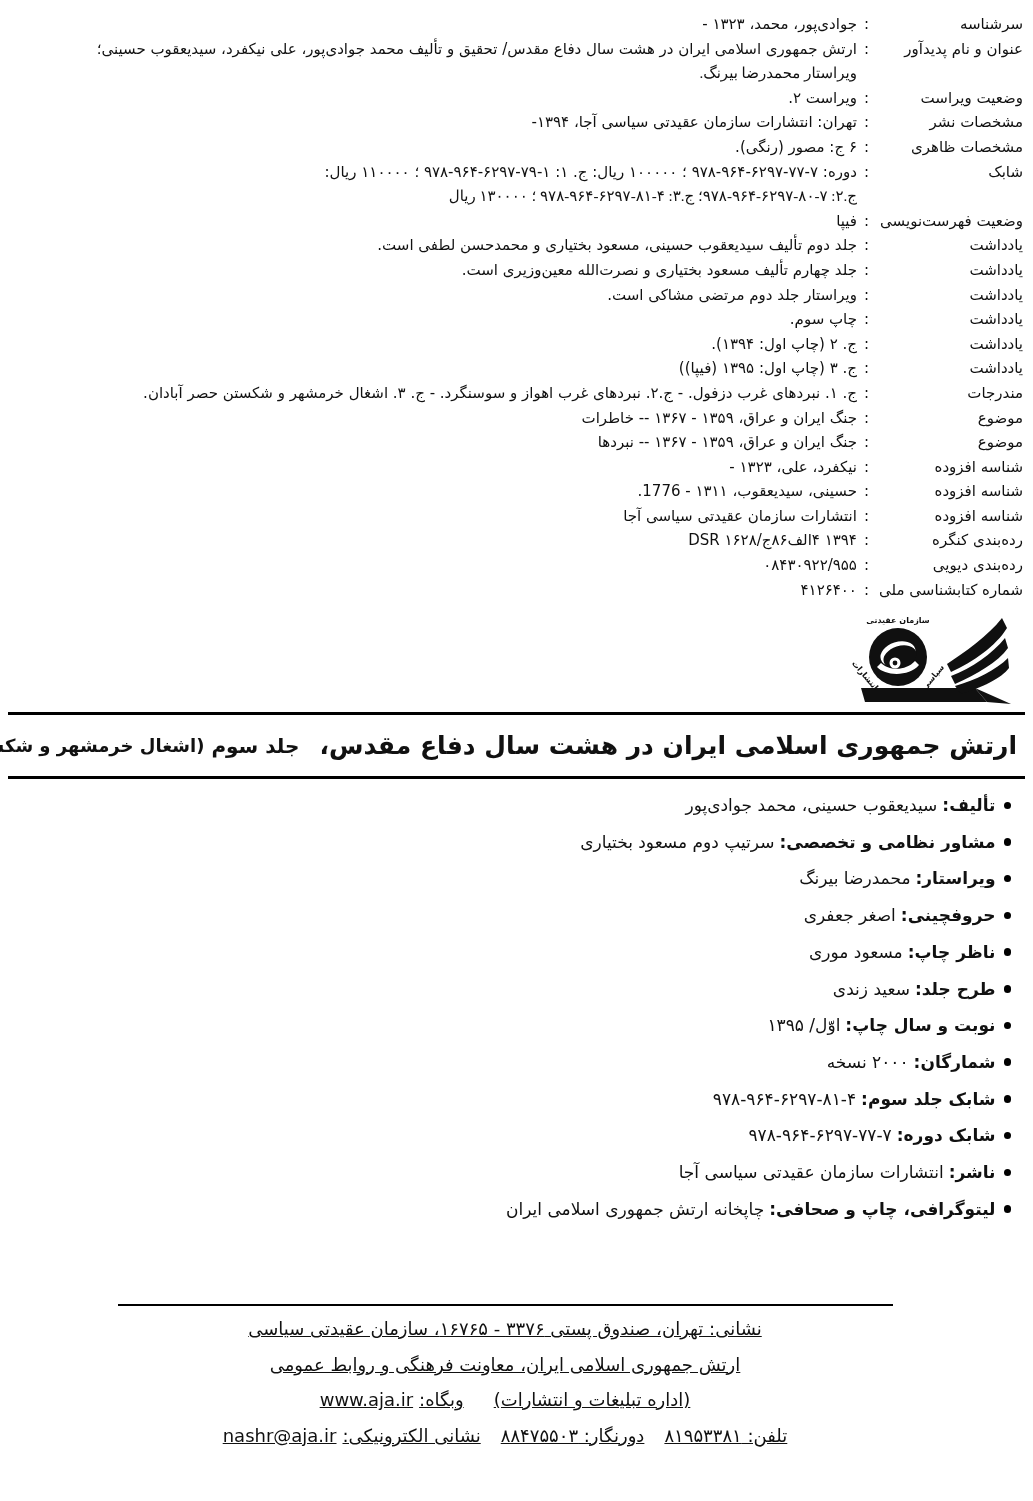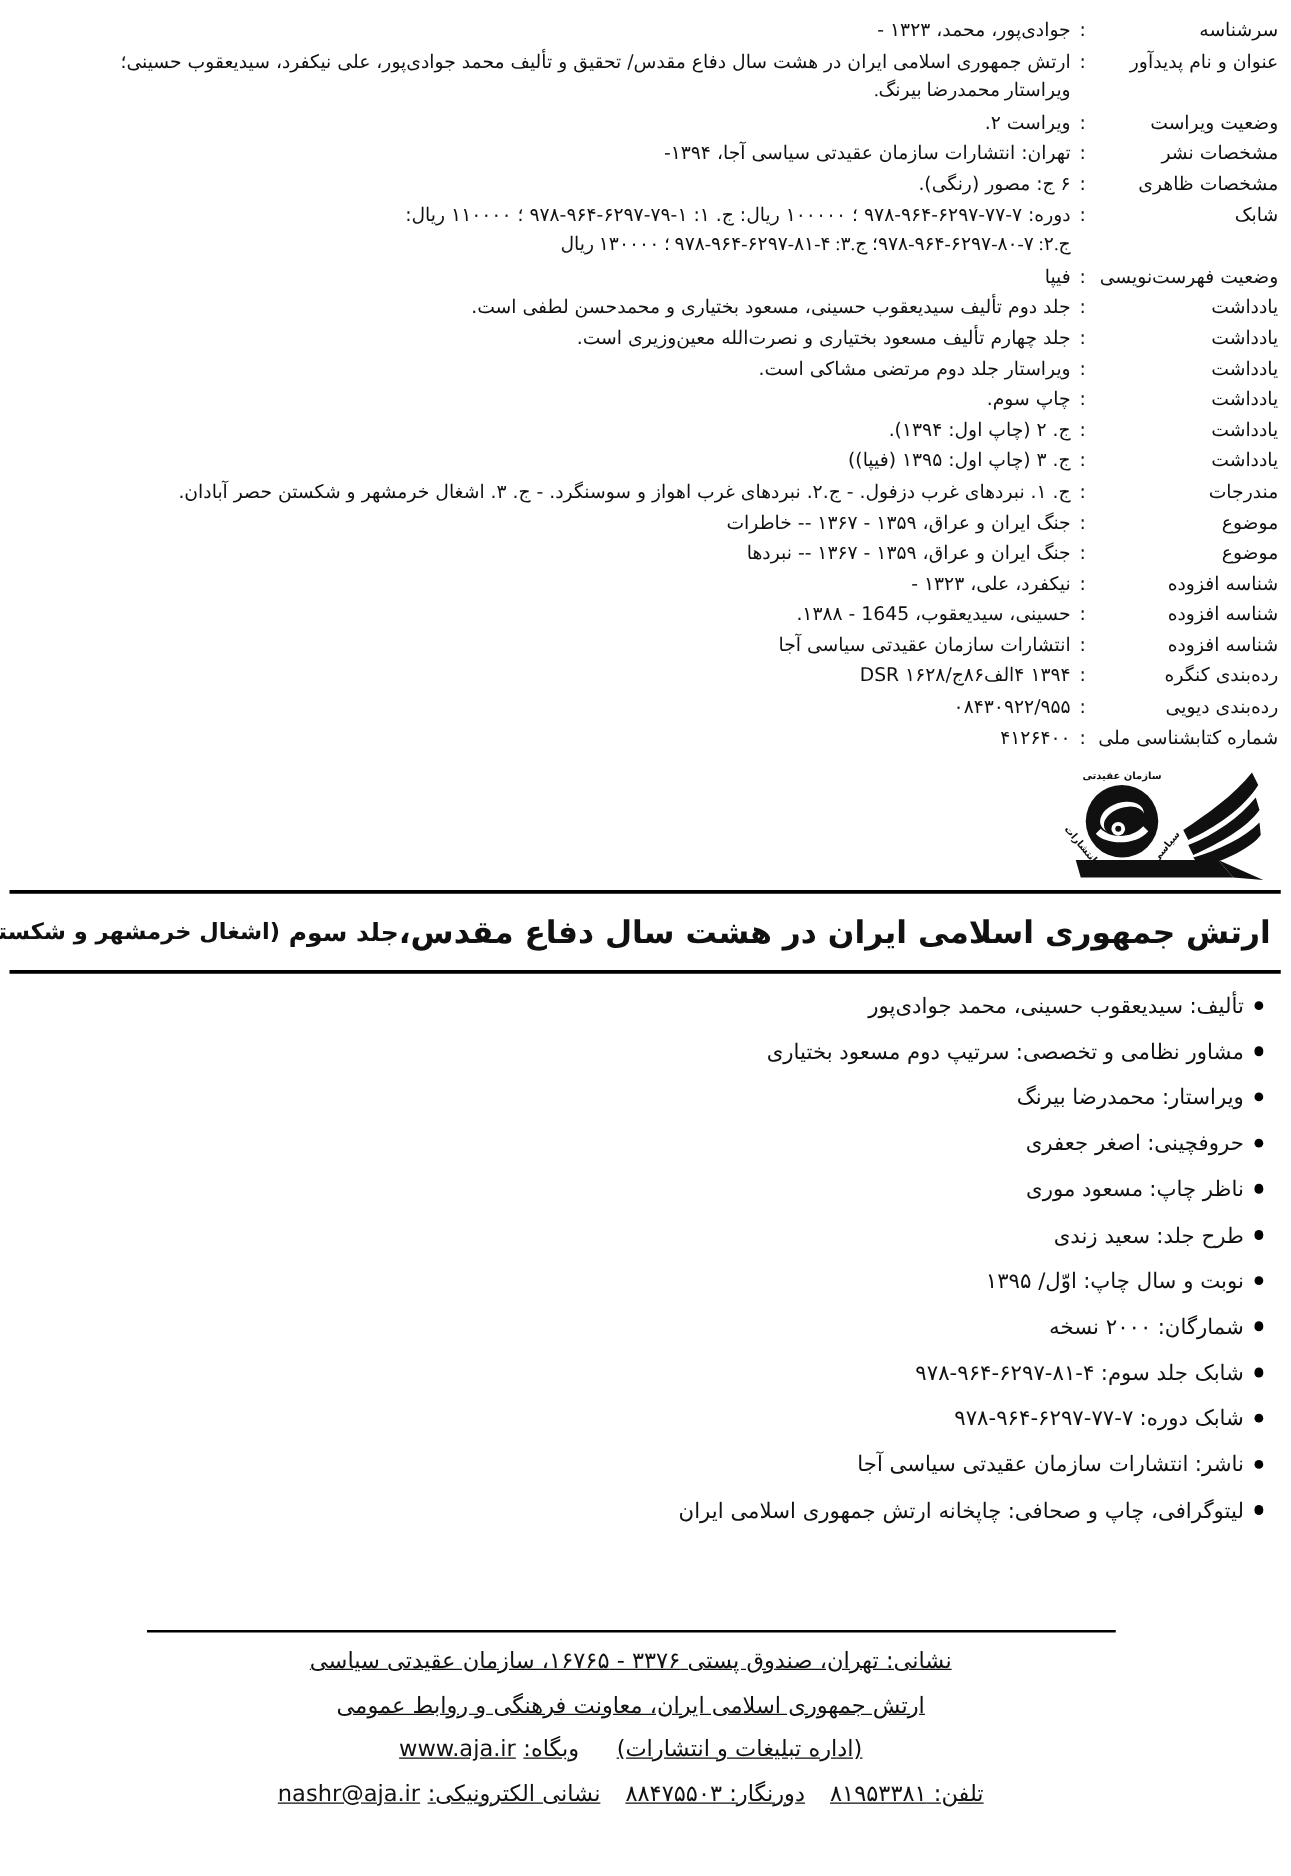--- a/index.html
+++ b/index.html
@@ -23,28 +23,28 @@
   
   .logo{position:absolute;top:615px;left:851px;width:162px;height:94px;}
   .logo svg{display:block;}
   
   .titleband{
     position:absolute;top:712px;left:8px;right:8px;height:61px;
     border-top:3px solid #000;border-bottom:3px solid #000;
     display:flex;align-items:center;justify-content:flex-start;
     padding:0 8px;white-space:nowrap;
   }
-  .t1{font-size:25px;font-weight:bold;margin-left:0;}
+  .t1{font-size:25px;font-weight:bold;margin-left:20px;}
   .t2{font-size:20px;font-weight:bold;margin-left:7px;}
   .t3{font-size:18px;font-weight:bold;}
   
   .credits{position:absolute;top:794px;right:22px;left:22px;text-align:right;}
   .brow{line-height:22.7px;margin-bottom:14px;font-size:17px;white-space:nowrap;}
   .bdot{display:inline-block;width:7.5px;height:7.5px;border-radius:50%;background:#000;margin-left:8px;vertical-align:2px;}
-  .blabel{font-weight:normal;}
+  .blabel{font-weight:bold;}
   .blabel::after{content:":";}
   .bval{margin-right:5px;}
   
   .fsep{position:absolute;top:1304px;left:118px;width:775px;border-top:2.4px solid #000;}
   .footer{position:absolute;top:1311px;left:115px;width:780px;text-align:center;font-size:18px;line-height:35.6px;}
   .fline{white-space:nowrap;text-decoration:underline;}
   .gap-lg{display:inline-block;width:30px;}
   .gap-md{display:inline-block;width:20px;}
   .gap-sm{display:inline-block;width:6px;}
 </style>
@@ -159,21 +159,21 @@
 
     <div class="crow">
       <div class="clabel">شناسه افزوده</div>
       <div class="ccolon"></div>
       <div class="cval">نیکفرد، علی، ۱۳۲۳ -</div>
     </div>
 
     <div class="crow">
       <div class="clabel">شناسه افزوده</div>
       <div class="ccolon"></div>
-      <div class="cval">حسینی، سیدیعقوب، 1645 - ۱۳۸۸.</div>
+      <div class="cval">حسینی، سیدیعقوب، ۱۳۱۱ - 1776.</div>
     </div>
 
     <div class="crow">
       <div class="clabel">شناسه افزوده</div>
       <div class="ccolon"></div>
       <div class="cval">انتشارات سازمان عقیدتی سیاسی آجا</div>
     </div>
 
     <div class="crow">
       <div class="clabel">رده‌بندی کنگره</div>

